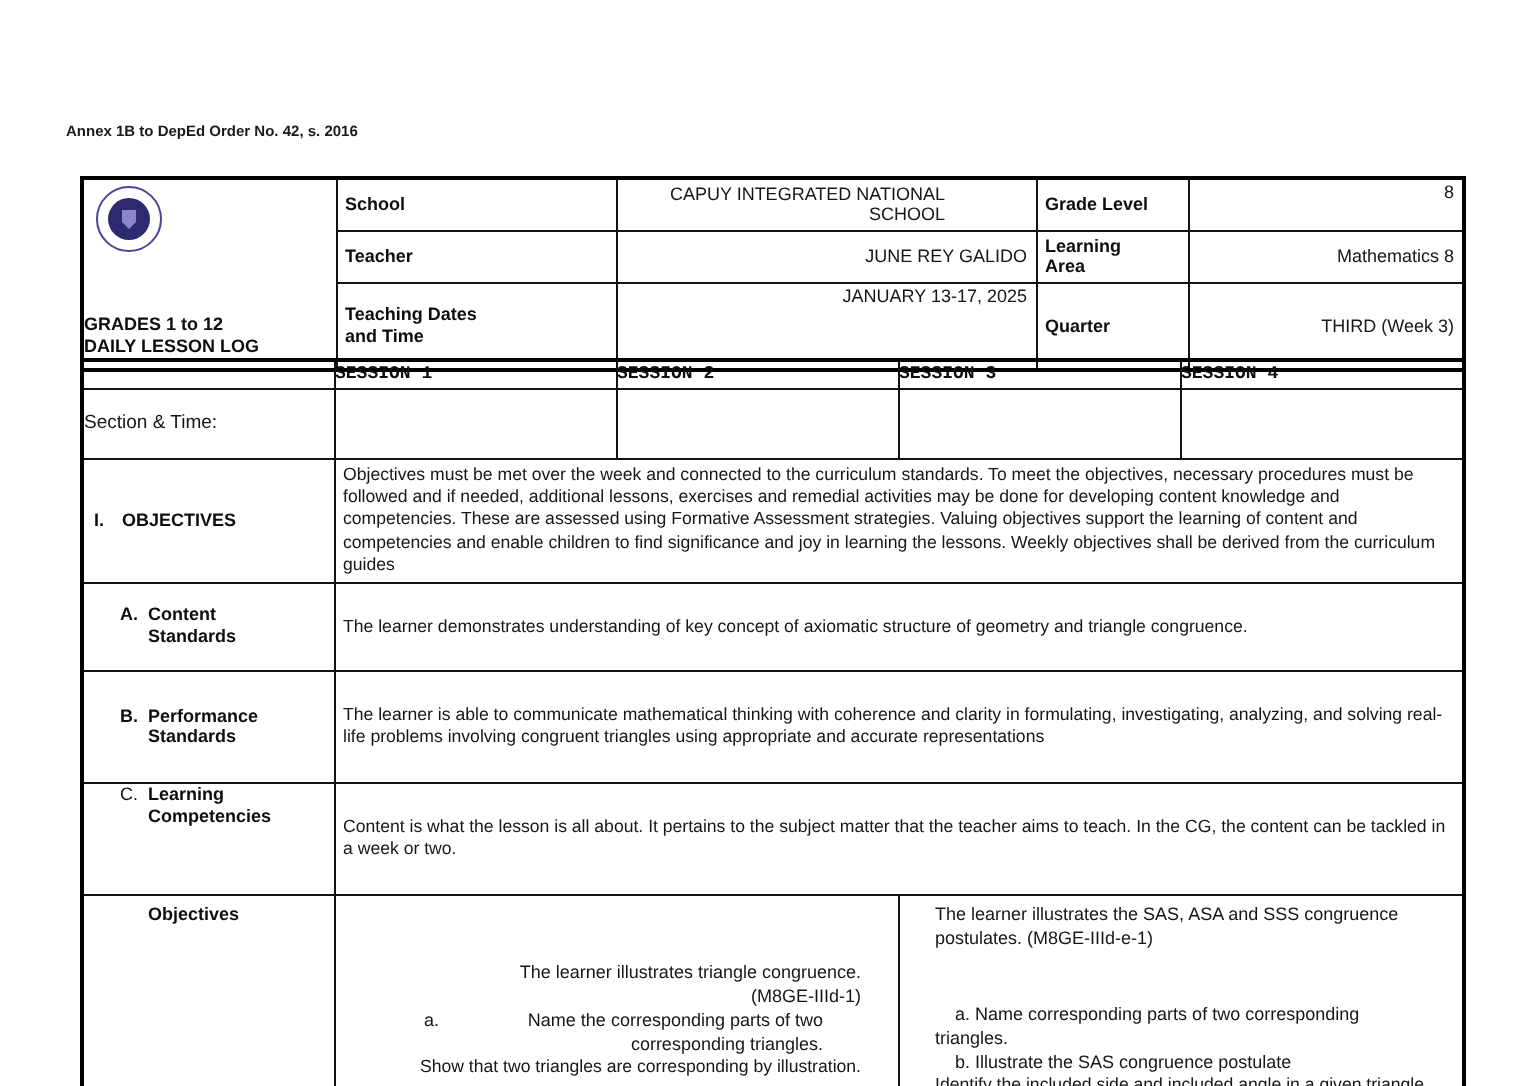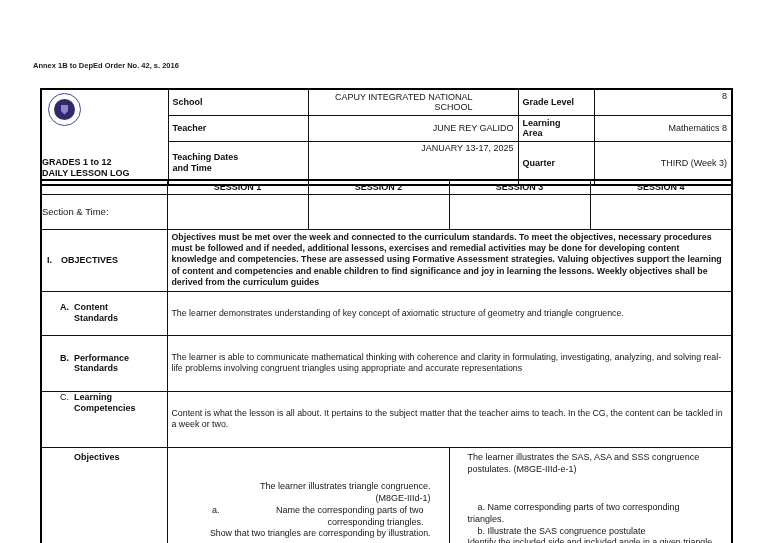--- a/index.html
+++ b/index.html
@@ -35,41 +35,41 @@
   .t2 { position:absolute; left:40px; top:179px; width:691px; border:2px solid #000; }
   .t2 td { border:1px solid #111; }
   .t2 tr.hdr { height:14px; }
   .t2 tr.sect { height:35px; }
   .t2 tr.obj-desc { height:62px; }
   .t2 tr.cs { height:27px; }
   .t2 tr.ps { height:27px; }
   .t2 tr.lc { height:24px; }
   .t2 tr.objrow { height:129px; }
 
-  .session { font-weight:bold; font-size:9px; text-align:center; color:#0e0e0e; }
+  .session { font-weight:bold; font-size:9px; color:#0e0e0e;font-family:Liberation Mono, monospace; }
   .sect-label { font-size:9.5px; text-align:left; padding-right:8px; }
 
   .rowlabel { font-size:9px; font-weight:bold; vertical-align:middle; color:#0e0e0e; }
   .rl-flex { display:flex; line-height:1.2; }
   .rl-roman { margin-left:5px; width:14px; flex:none; }
   .rl-letter { margin-left:18px; width:14px; flex:none; }
   .rl-letter.thin { font-weight:normal; }
   .rl-text { width:64px; }
   .objectives-word { margin-left:32px; }
   .toplbl { vertical-align:top; padding-top:4px; }
 
   .smalltxt { font-size:8.8px; line-height:11.4px; text-align:left; }
-  .desc-cell { vertical-align:top; padding:2px 4px;font-weight:bold; }
+  .desc-cell { vertical-align:top; padding:2px 4px; }
   .mid-cell { padding:16px 4px; }
 
   .bigcell { vertical-align:top; font-size:9px; line-height:12px; padding:3px 18px; }
   .left-block { padding-top:29px;text-align:right; }
   .list-a { display:flex; margin-left:20px; }
   .list-a .marker { width:14px; flex:none; }
-  .list-a .litext { width:192px;margin-left:12px; }
+  .list-a .litext { width:192px; }
   .note { font-size:8.8px; line-height:11.4px; }
   .intro { max-width:237px; }
   .hang { text-indent:10px; max-width:257px; margin-top:26px; }
   .hang2 { text-indent:10px; max-width:257px; }
   .note-r { max-width:262px; }
 </style>
 </head>
 <body>
 
 <div class="page">

